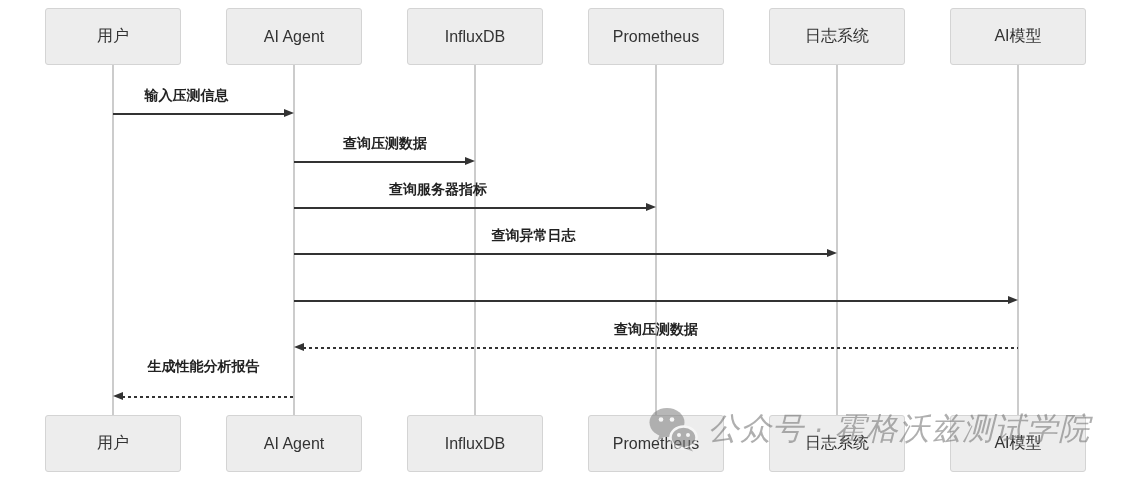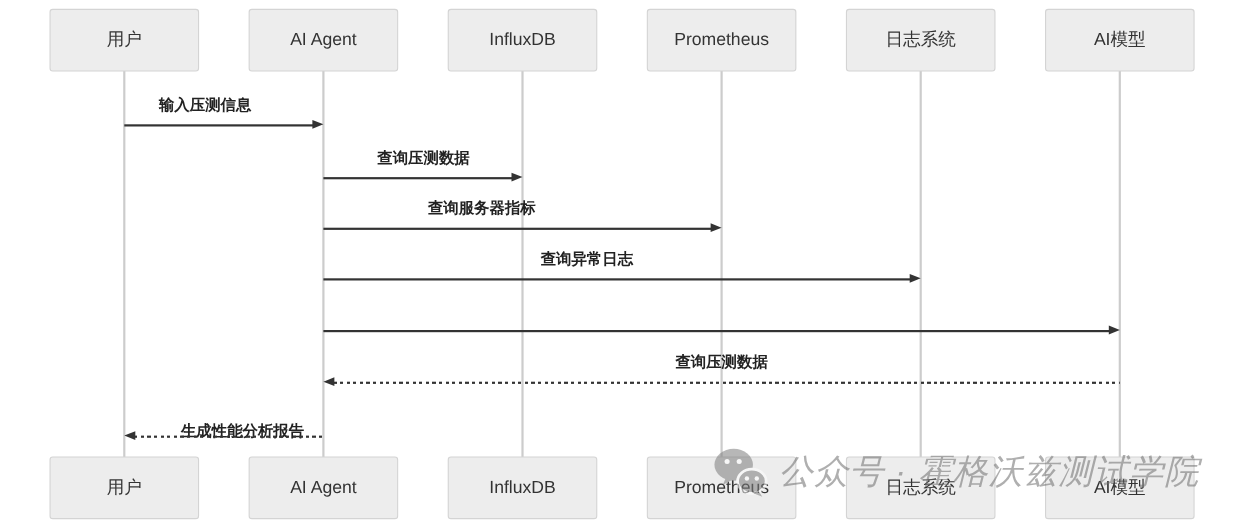--- a/index.html
+++ b/index.html
@@ -156,16 +156,16 @@
     <div class="msg-line solid" style="left: 294px; width: 353px; top: 207px;"></div>
     <div class="msg-head right" style="left: 646px; top: 203.2px;"></div>
     <div class="msg-label" style="left: 284px; width: 499px; top: 227px;">查询异常日志</div>
     <div class="msg-line solid" style="left: 294px; width: 534px; top: 253px;"></div>
     <div class="msg-head right" style="left: 827px; top: 249.2px;"></div>
     <div class="msg-line solid" style="left: 294px; width: 715px; top: 300px;"></div>
     <div class="msg-head right" style="left: 1008px; top: 296.2px;"></div>
     <div class="msg-label" style="left: 294px; width: 724px; top: 321px;">查询压测数据</div>
     <div class="msg-line dashed" style="left: 303px; width: 715px; top: 347px;"></div>
     <div class="msg-head left" style="left: 294px; top: 343.2px;"></div>
-    <div class="msg-label" style="left: 113px; width: 181px; top: 383px; padding-left: 17px;">生成性能分析报告</div>
+    <div class="msg-label" style="left: 113px; width: 181px; top: 358px;">生成性能分析报告</div>
     <div class="msg-line dashed" style="left: 122px; width: 172px; top: 396px;"></div>
     <div class="msg-head left" style="left: 113px; top: 392.2px;"></div>
   </div>
 
 </body></html>

